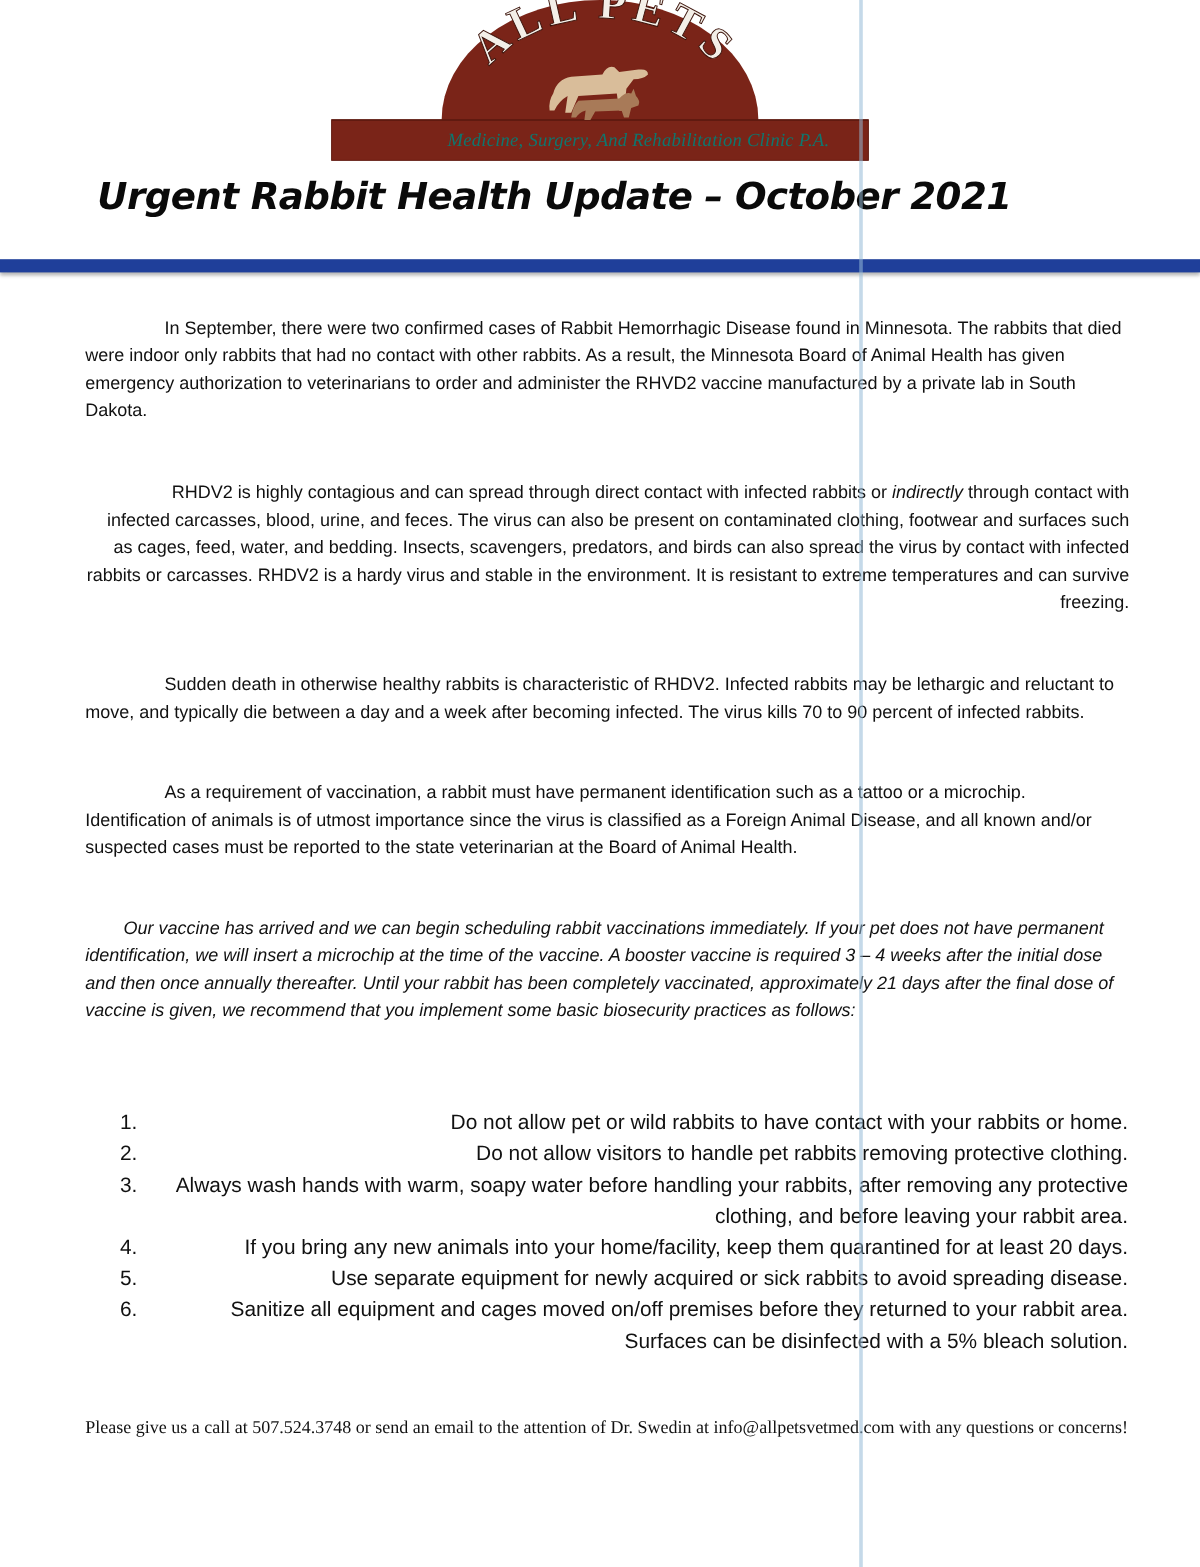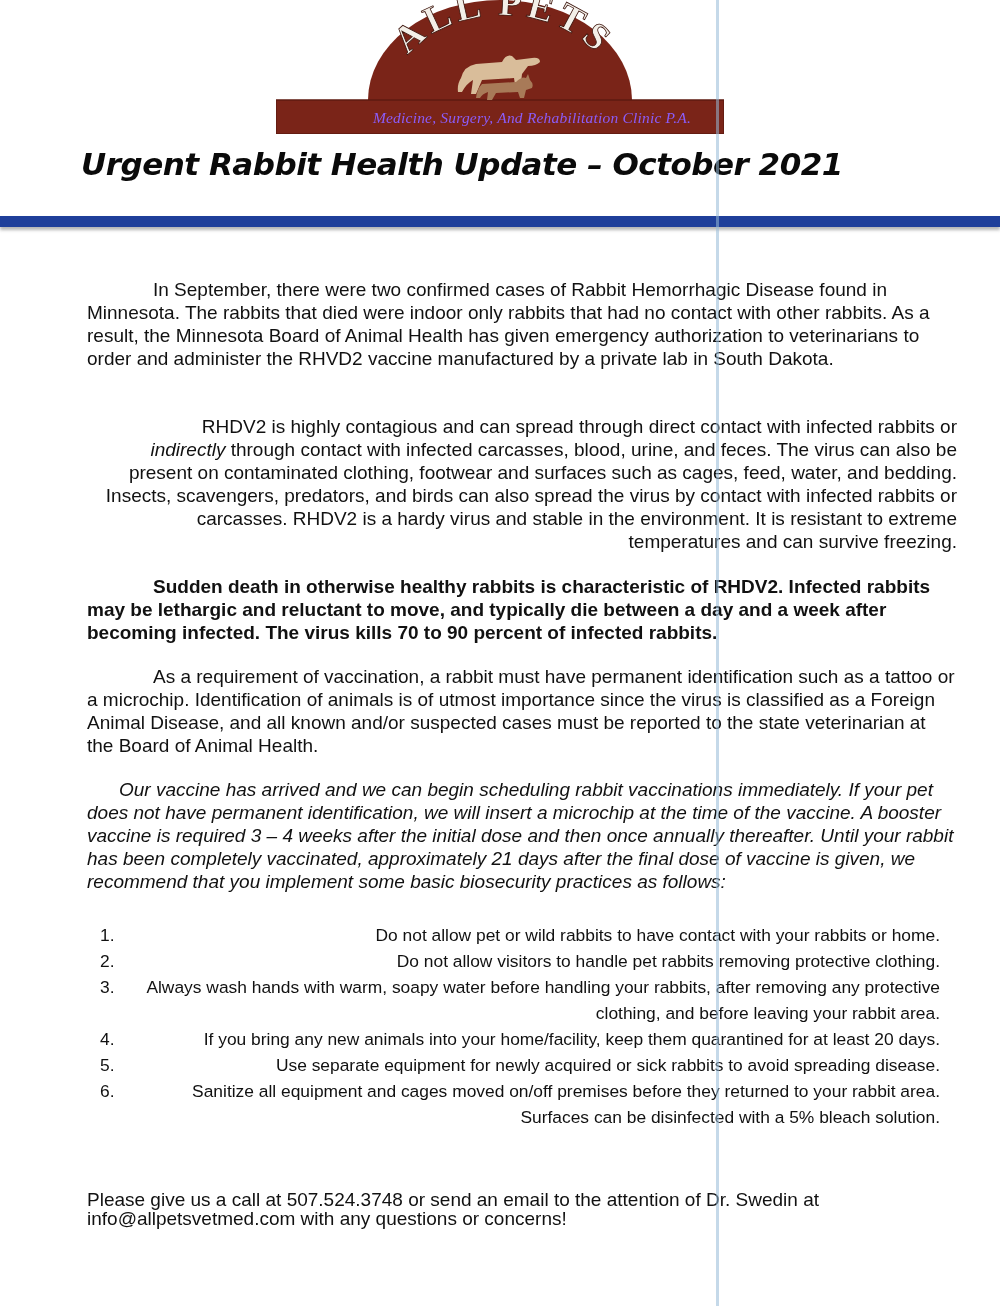--- a/index.html
+++ b/index.html
@@ -2,43 +2,43 @@
 <html><head>
   <meta charset="utf-8">
   <style>
     html, body { margin: 0; padding: 0; background: #ffffff; }
     body { width: 1000px; height: 1306px; position: relative; overflow: hidden;
            font-family: "Liberation Sans", sans-serif; color: #111; }
     .logo { position: absolute; left: 276px; top: 0; width: 448px; height: 134px; }
     .logo svg { display: block; }
     .logo-tagline { position: absolute; left: 0; top: 104px; width: 512px; height: 28px;
       text-align: center; font-family: "Liberation Serif", serif; font-style: italic;
-      color: #8b5cf6; font-size: 15.5px; line-height: 28px; letter-spacing: 0.2px; }
+      color: #0f766e; font-size: 15.5px; line-height: 28px; letter-spacing: 0.2px; }
     .title { position: absolute; left: 0; top: 146px; width: 924px; text-align: center;
       font-family: "DejaVu Sans", sans-serif; font-weight: bold; font-style: italic;
       font-size: 31px; letter-spacing: -0.5px; color: #0a0a0a; margin: 0; }
     .rule { position: absolute; left: 0; top: 216px; width: 1000px; height: 11px;
       background: #1f3f9a; box-shadow: 0 3px 3px rgba(90,90,90,0.45); }
     .scanline { position: absolute; left: 716px; top: 0; width: 3px; height: 1306px;
       background: rgba(150,185,215,0.55); }
-    .body-text { position: absolute; left: 71px; width: 870px; font-size: 19px;
-      line-height: 23px; margin: 16px; }
+    .body-text { position: absolute; left: 71px; width: 870px; font-size: 15px;
+      line-height: 23px; margin: 0; }
     .indent { text-indent: 66px; }
     .indent-small { text-indent: 32px; font-style: italic; }
     .p1 { top: 262px; }
     .p2 { top: 399px; text-align: right; }
-    .p3 { top: 559px; font-weight: bold; }
+    .p3 { top: 559px; }
     .p4 { top: 649px; }
     .p5 { top: 762px; }
     .list { position: absolute; left: 100px; top: 922px; width: 840px; margin: 0; padding: 0;
       list-style: none; font-size: 17.4px; line-height: 26px; }
     .list li { display: flex; }
     .list .num { width: 36px; flex: none; }
     .list .txt { flex: 1; text-align: right; }
-    .closing { top: 1174px; line-height: 19px; }
+    .closing { top: 1174px; line-height: 32px; font-family: Liberation Serif, serif; }
   </style>
 </head>
 <body>
 
 <div class="logo">
   <svg width="448" height="134" viewBox="0 0 448 134">
     <path d="M 92 100 A 132 100 0 0 1 356 100 Z" fill="#7a2418"></path>
     <rect x="0" y="100" width="448" height="34" fill="#7a2418"></rect>
     <rect x="0" y="100" width="448" height="34" fill="none" stroke="#5e1a10" stroke-width="1.5"></rect>
     <defs>

